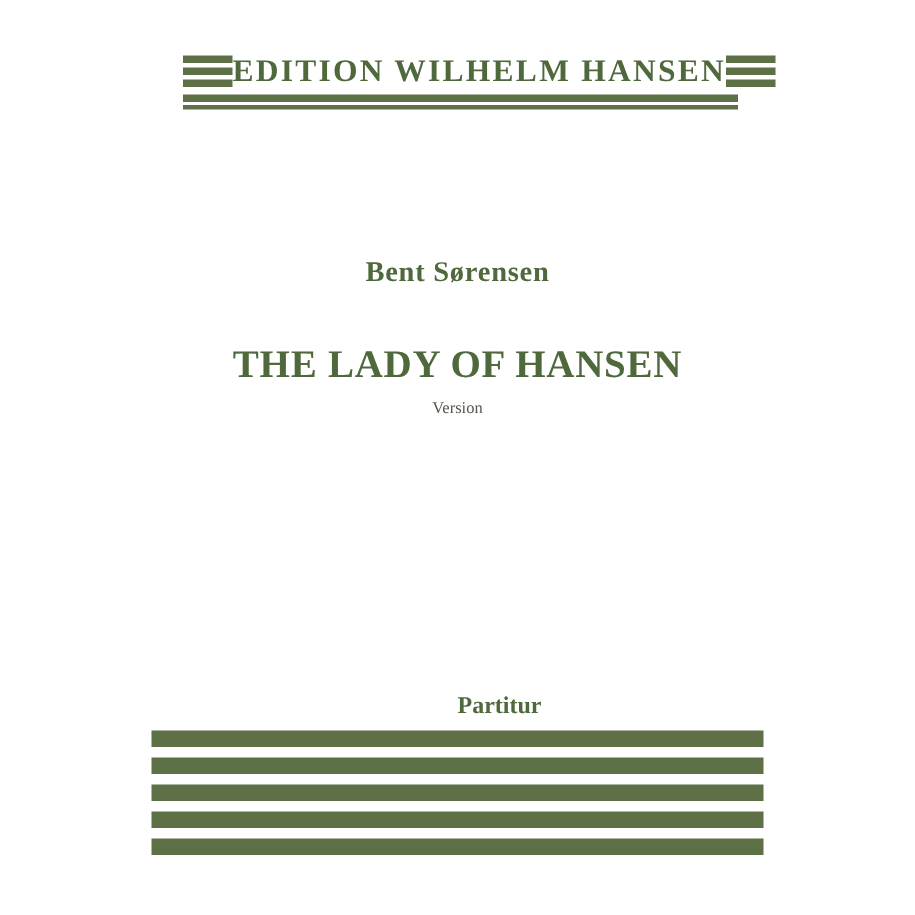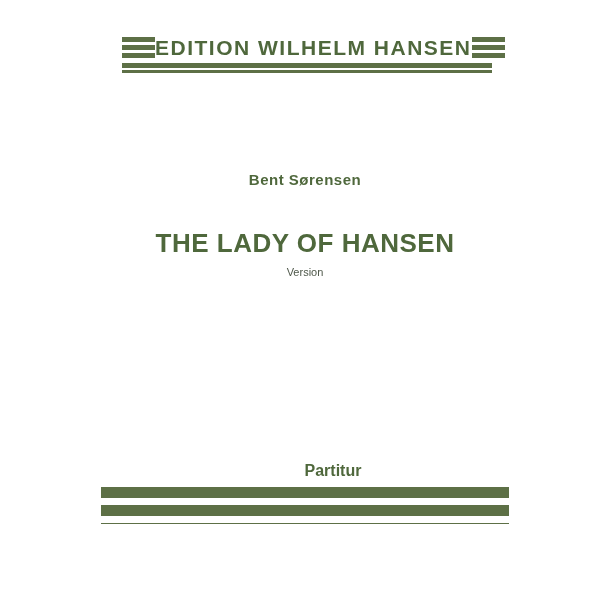--- a/index.html
+++ b/index.html
@@ -5,24 +5,24 @@
   :root{
     --brand-green:#5d7046;
     --text-green:#4f683c;
     --muted-green:#4f584a;
     --page-bg:#ffffff;
   }
   *{margin:0;padding:0;box-sizing:border-box;}
   html,body{background:#fff;}
   .page{
     position:relative;
-    width:610px;height:524px;
+    width:610px;height:610px;
     background:var(--page-bg);
     overflow:hidden;
-    font-family:Liberation Sans, sans-serif;
+    font-family:Liberation Serif, serif;
   }
 
   
   .logo{
     position:absolute;left:122px;top:37px;width:370px;
   }
   .logo-row{
     display:flex;align-items:center;justify-content:space-between;
   }
   .bar-stack{
@@ -33,21 +33,21 @@
     flex:1 1 auto;text-align:center;
     color:var(--text-green);
     font-size:21px;font-weight:bold;letter-spacing:1.5px;
     line-height:21px;white-space:nowrap;
   }
   .logo-rule-thick{height:5px;background:var(--brand-green);margin-top:5px;}
   .logo-rule-thin{height:3px;background:var(--brand-green);margin-top:2px;}
 
   
   .center-text{position:absolute;left:0;width:610px;text-align:center;color:var(--text-green);}
-  .composer{top:171px;font-size:15px;font-weight:bold;letter-spacing:0.5px;}
+  .composer{top:171px;font-size:19px;font-weight:bold;letter-spacing:0.5px;}
   .title{top:228px;font-size:26px;font-weight:bold;letter-spacing:0.5px;}
   .subtitle{top:264px;font-size:11px;line-height:17px;color:var(--muted-green);font-weight:normal;}
   .part-label{top:462px;font-size:16px;font-weight:bold;margin-left:28px;}
 
   
   .stripes{
     position:absolute;left:101px;top:487px;width:408px;
     display:flex;flex-direction:column;gap:7px;
   }
   .stripes .stripe{height:11px;background:var(--brand-green);}

